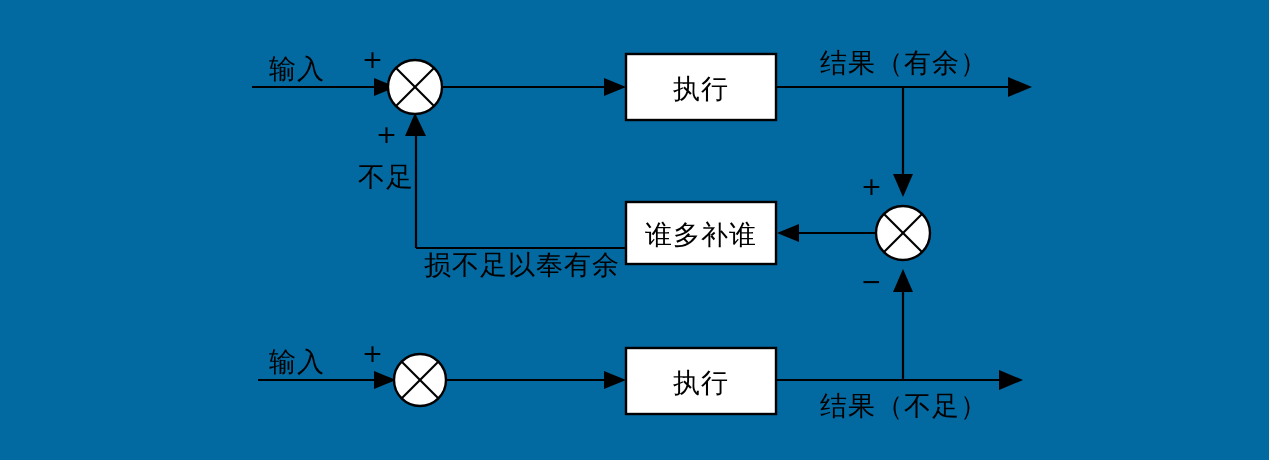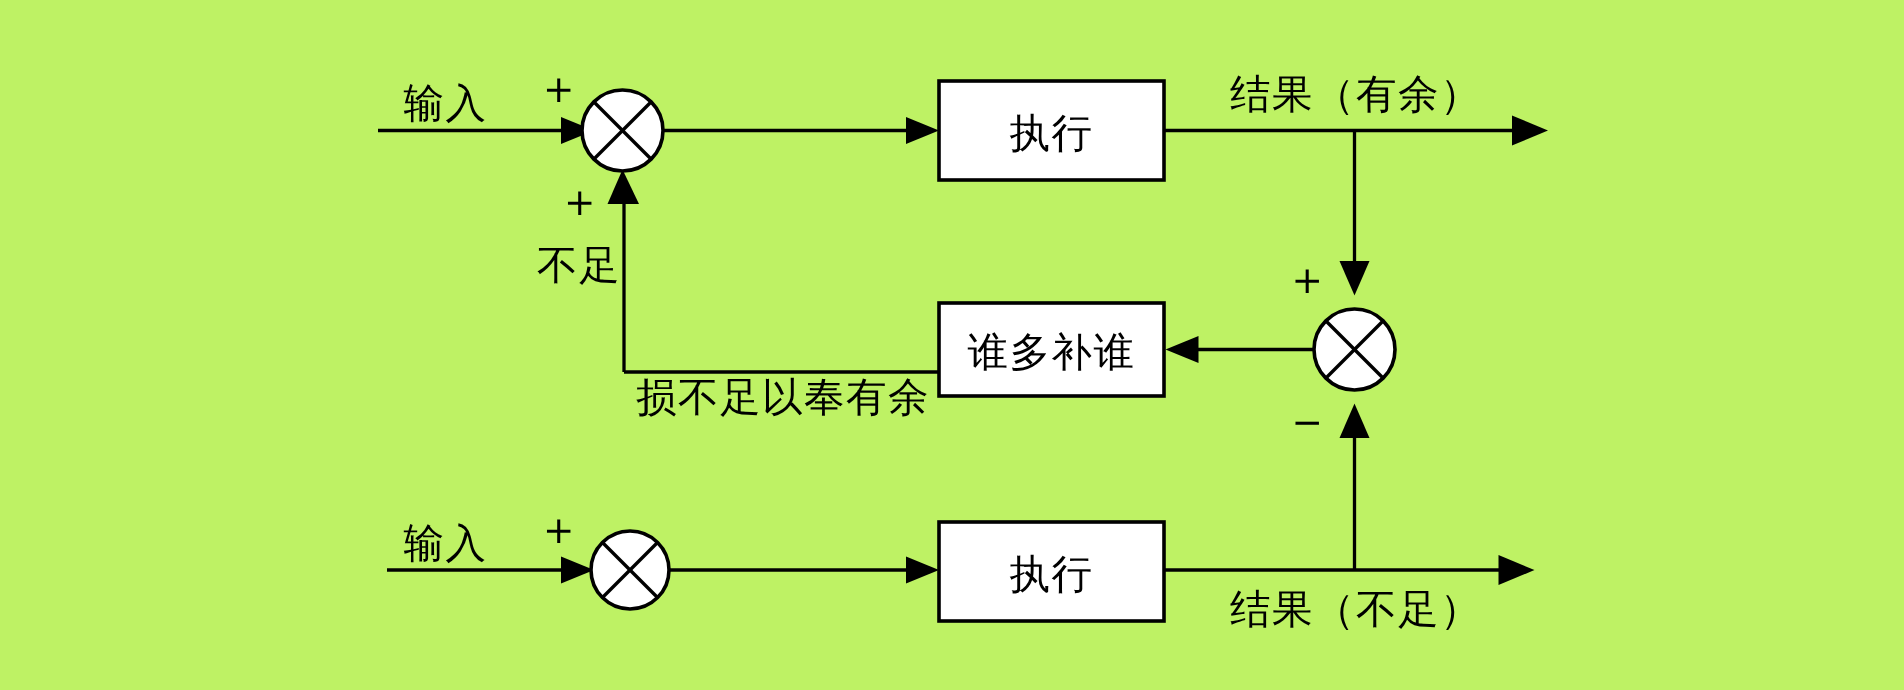--- a/index.html
+++ b/index.html
@@ -7,21 +7,21 @@
     padding: 0;
     background: #ffffff;
   }
   body {
     font-family: "DejaVu Sans", sans-serif;
   }
   #diagram-root {
     position: relative;
     width: 1269px;
     height: 460px;
-    background: #bef264;
+    background: #0369a1;
     overflow: hidden;
   }
   svg.diagram-canvas {
     position: absolute;
     left: 0;
     top: 0;
     width: 1269px;
     height: 460px;
   }
   .wire {

